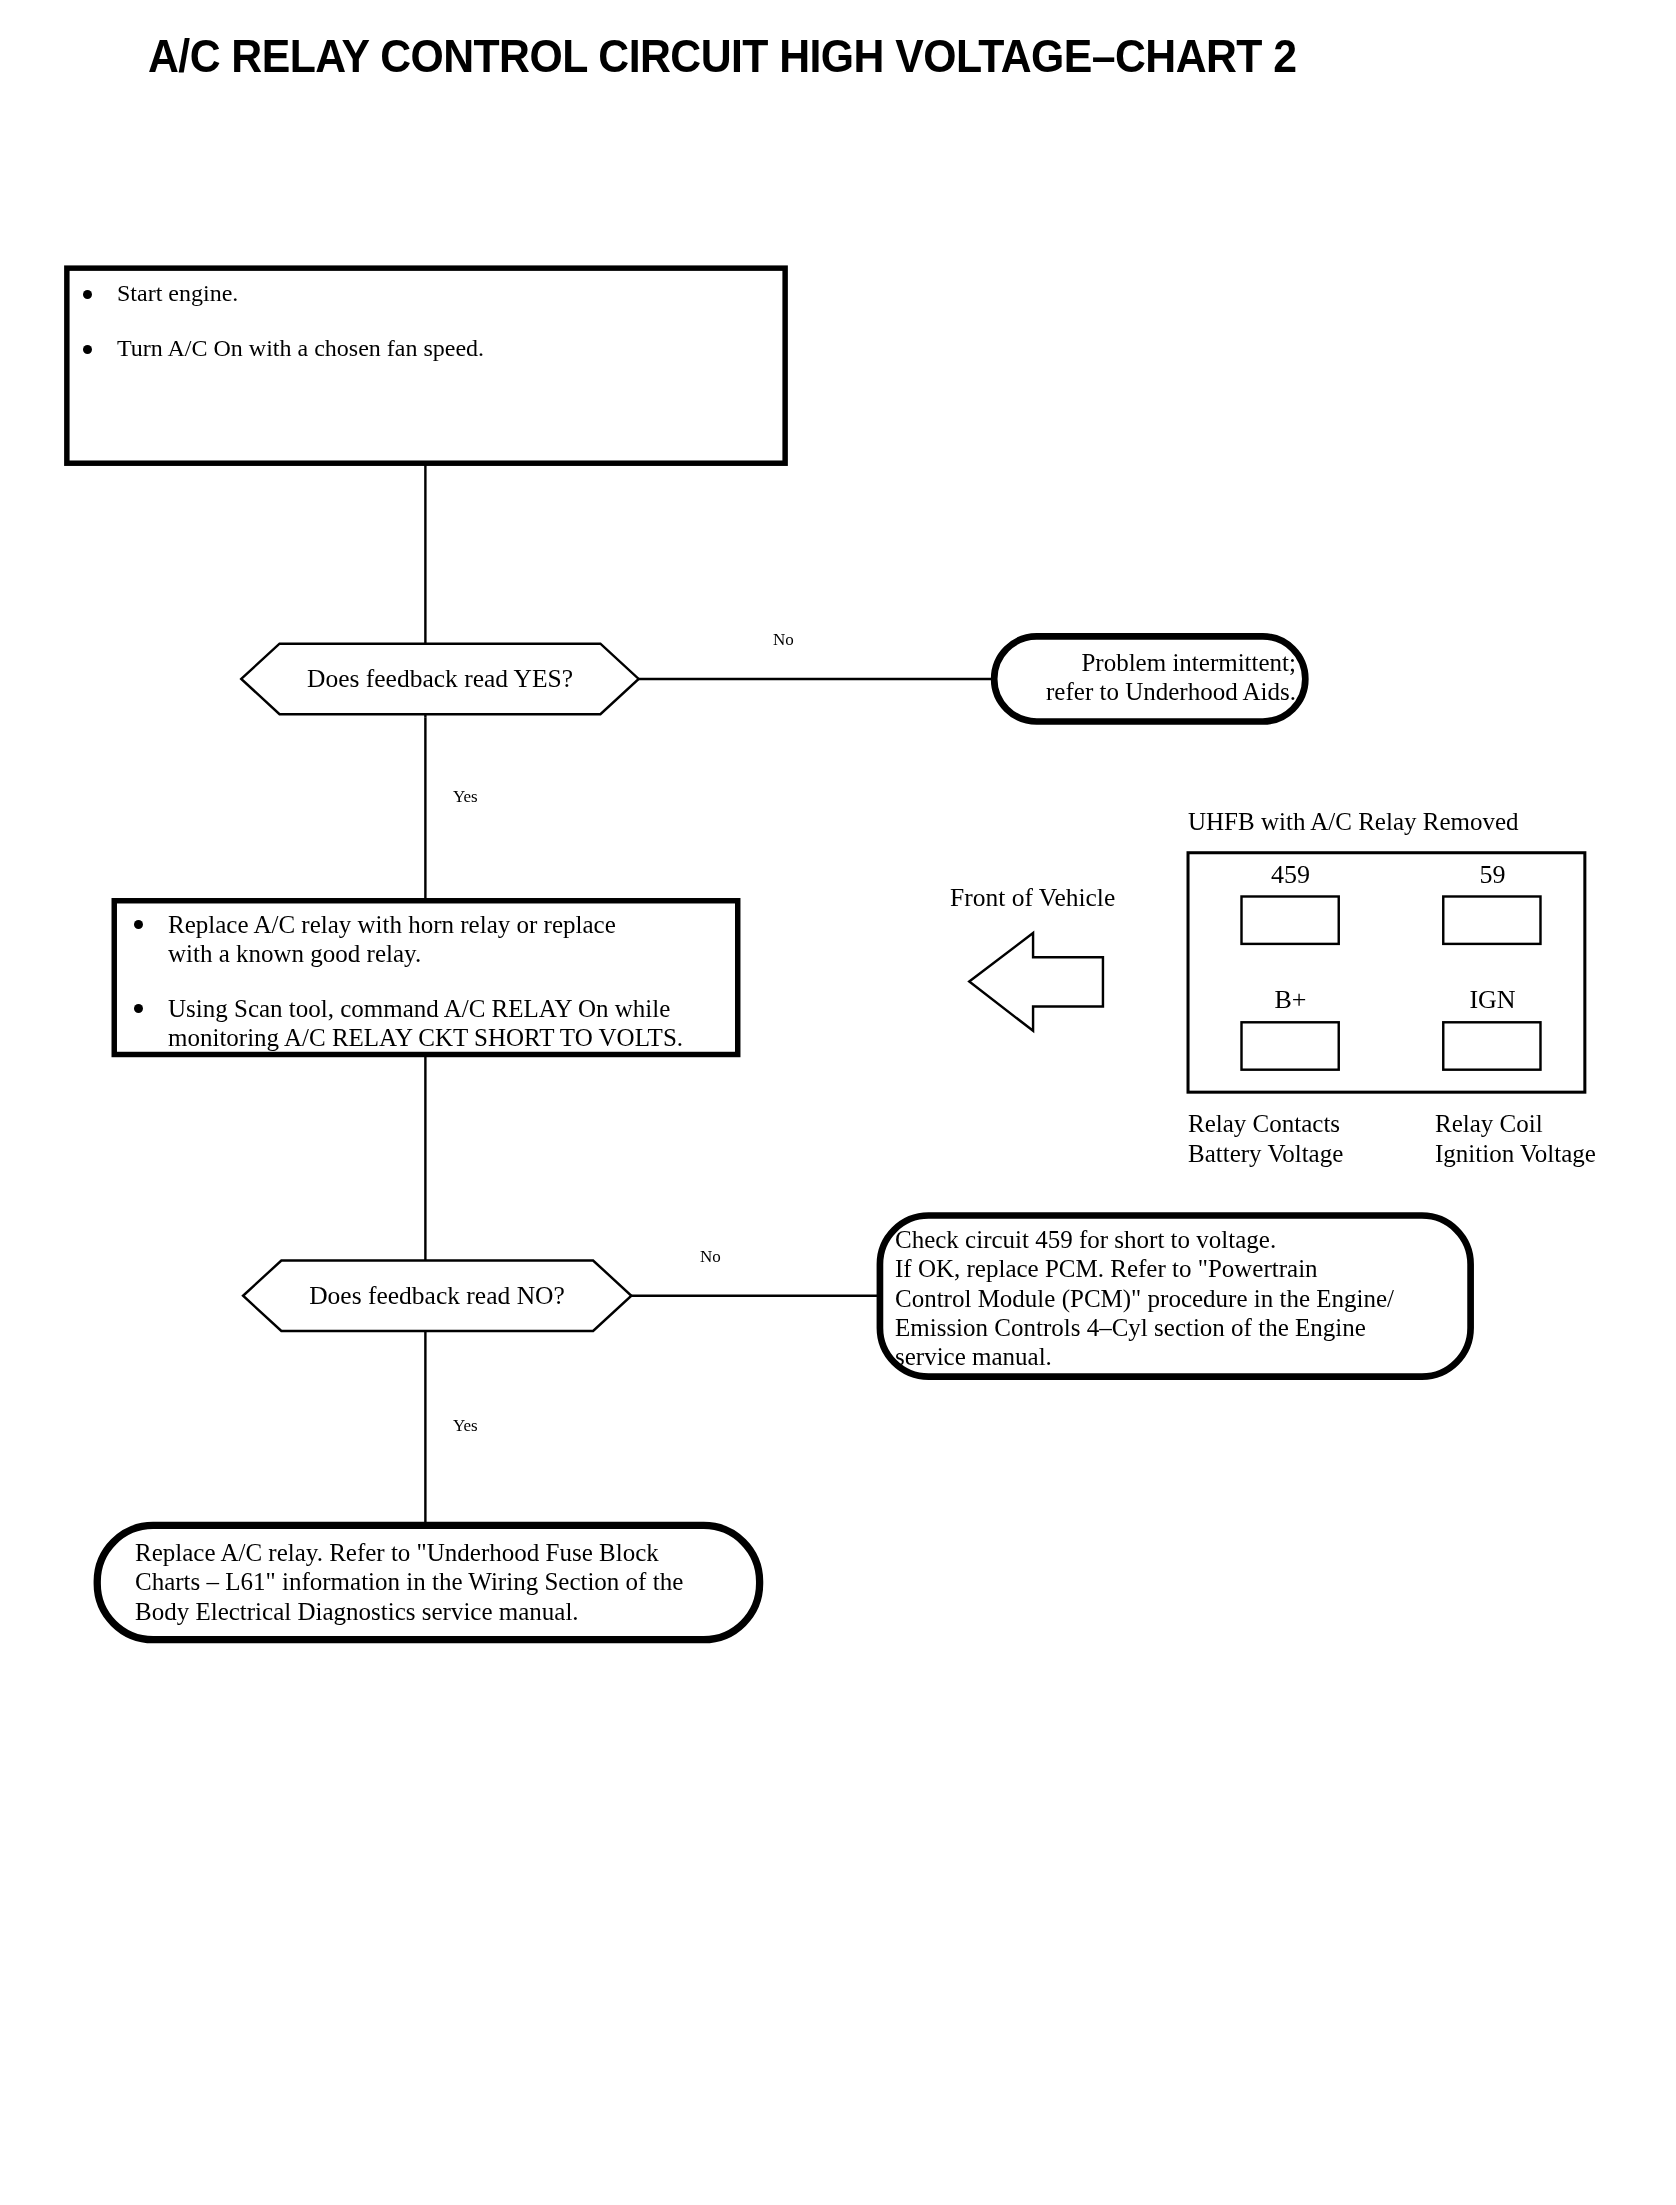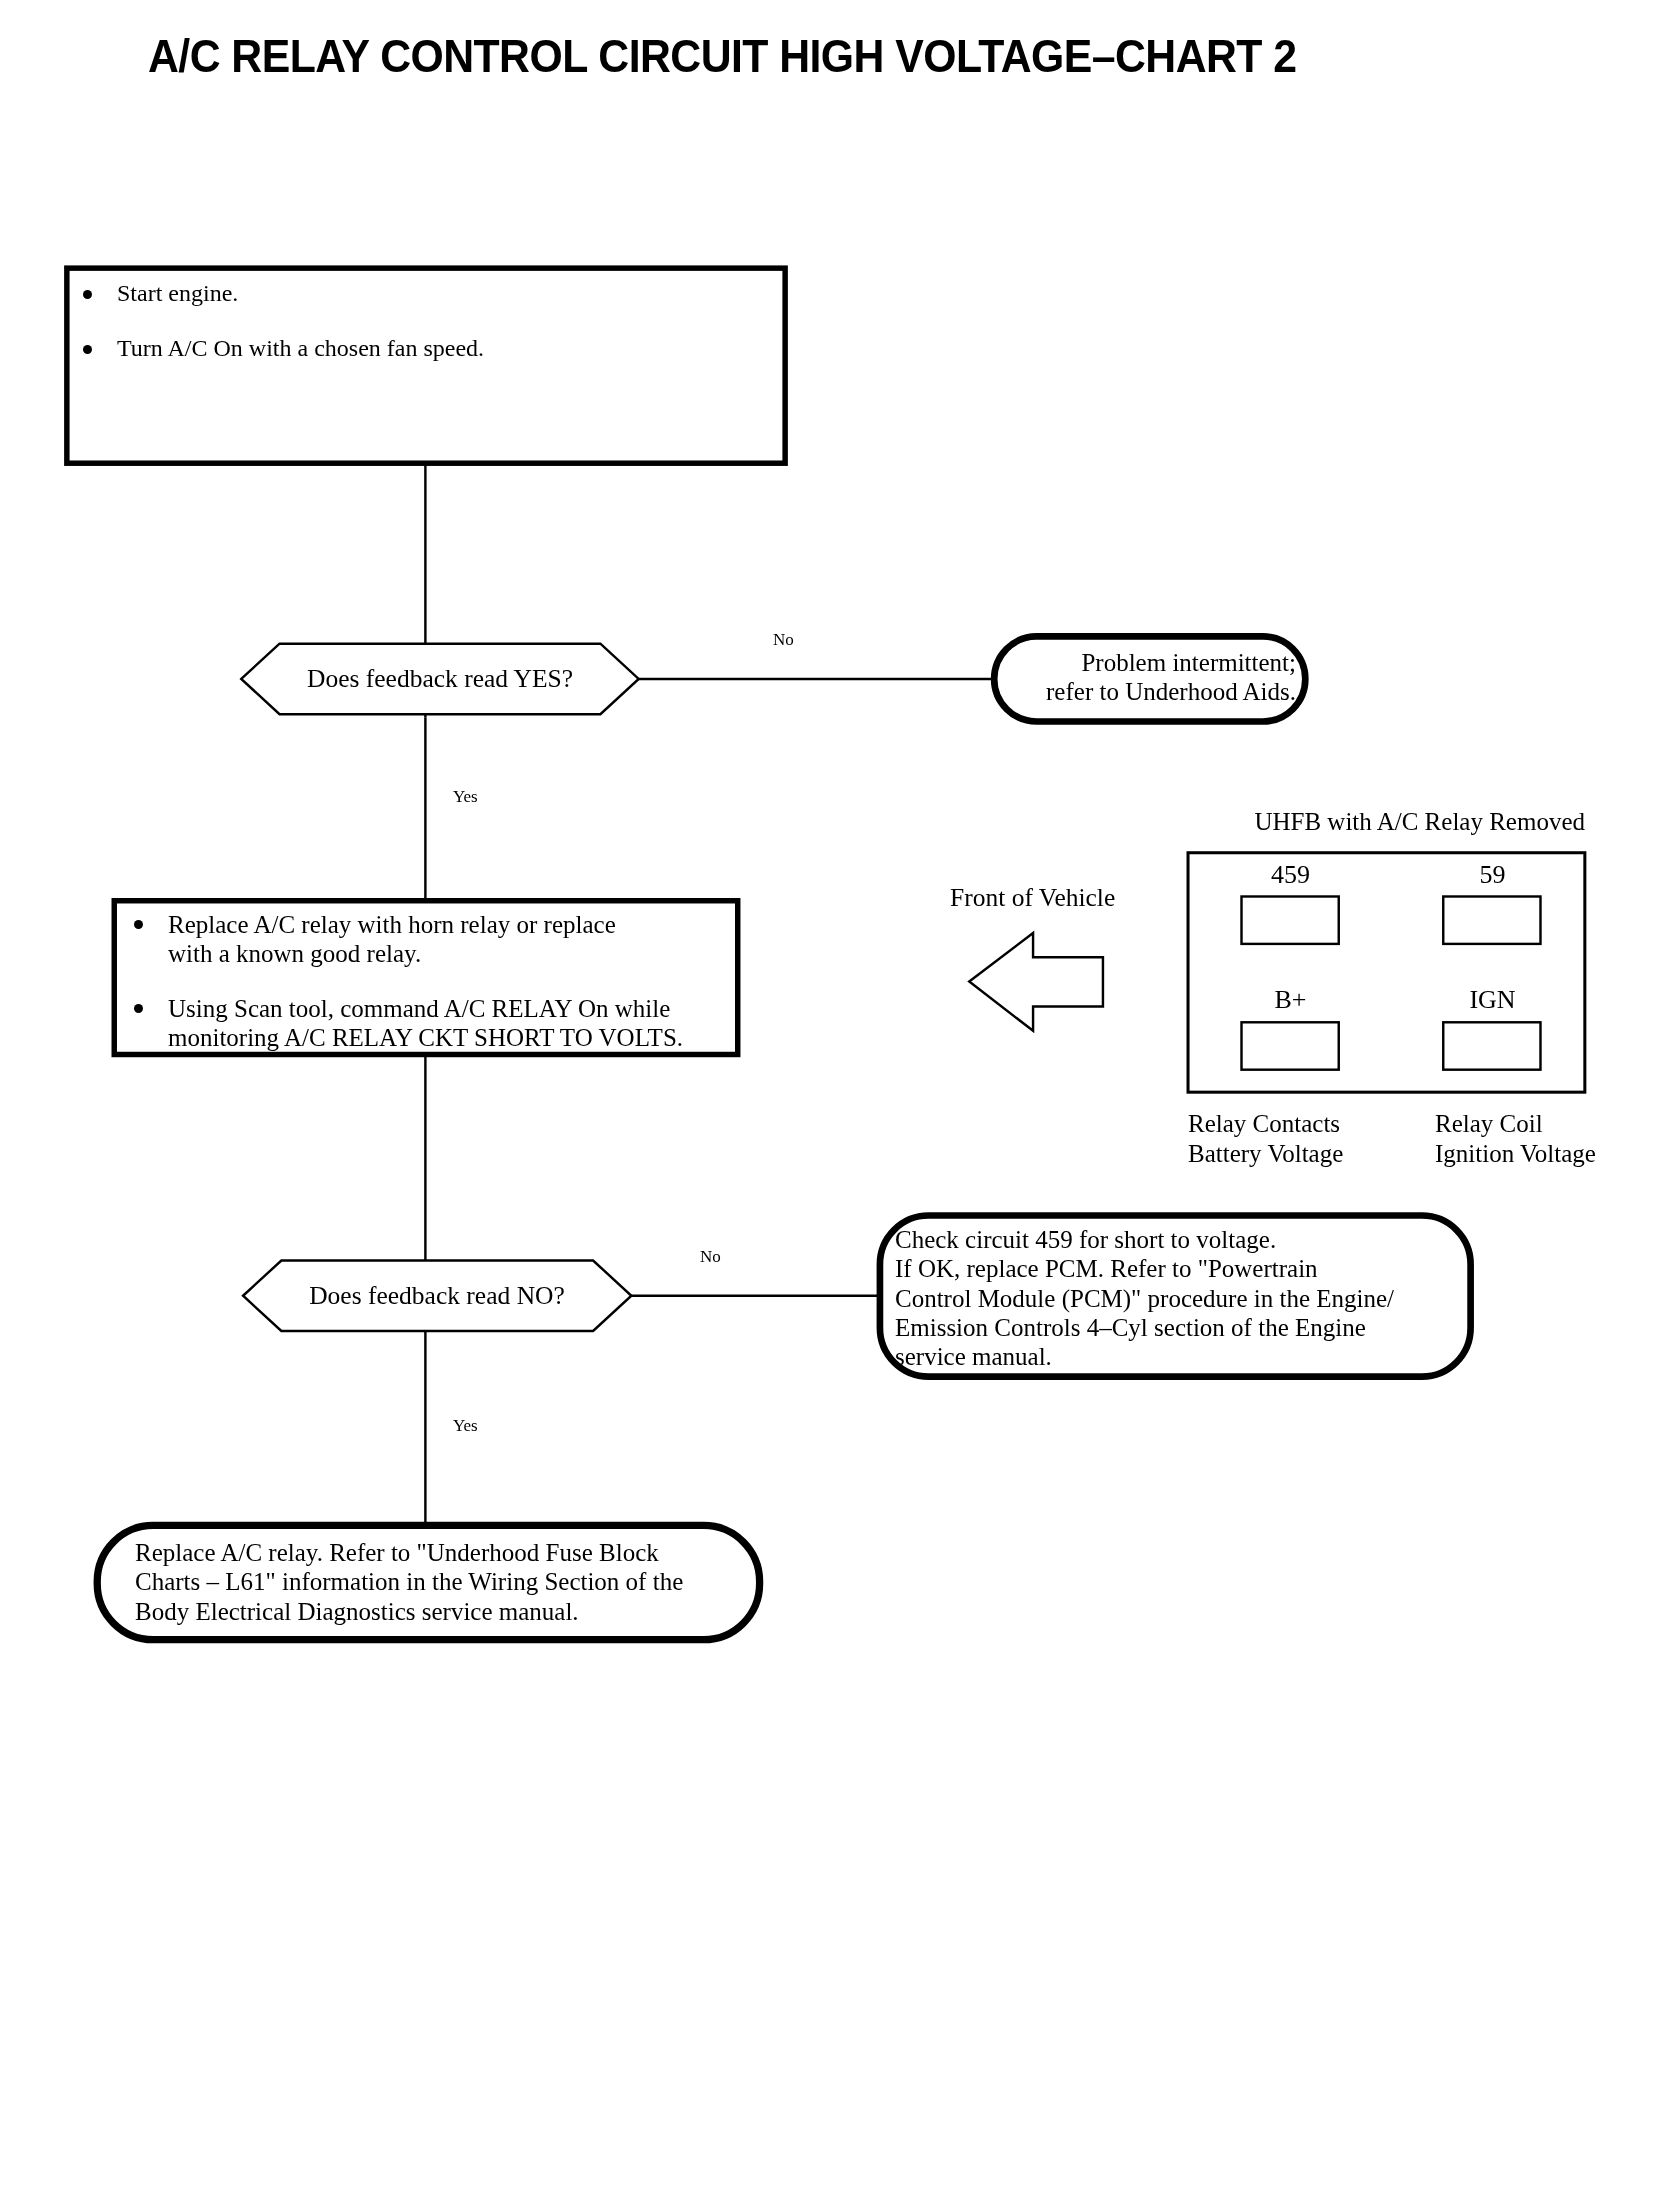--- a/index.html
+++ b/index.html
@@ -33,21 +33,21 @@
     width:9px;height:9px;border-radius:50%;background:#000;
   }
   ul.bullets.tight > li{font-size:25px;}
   .gap-1{margin-bottom:27px;}
   .gap-2{margin-bottom:25.5px;}
 
   .flowtext{font-size:25px;line-height:1.17;}
   .edge-label{font-size:17px;}
   .hex-label{font-size:25.5px;text-align:center;width:100%;font-family:Liberation Serif, serif;}
 
-  .panel-caption{font-size:25px;text-align:right;}
+  .panel-caption{font-size:25px;text-align:left;}
   .term-label{font-size:26px;text-align:center;}
   .foot-label{font-size:25px;line-height:1.18;}
   .arrow-label{font-size:25.5px;white-space:nowrap;}
 </style>
 </head>
 <body>
 
 <div id="stage">
 
   <div class="page-title">A/C RELAY CONTROL CIRCUIT HIGH VOLTAGE–CHART 2</div>

